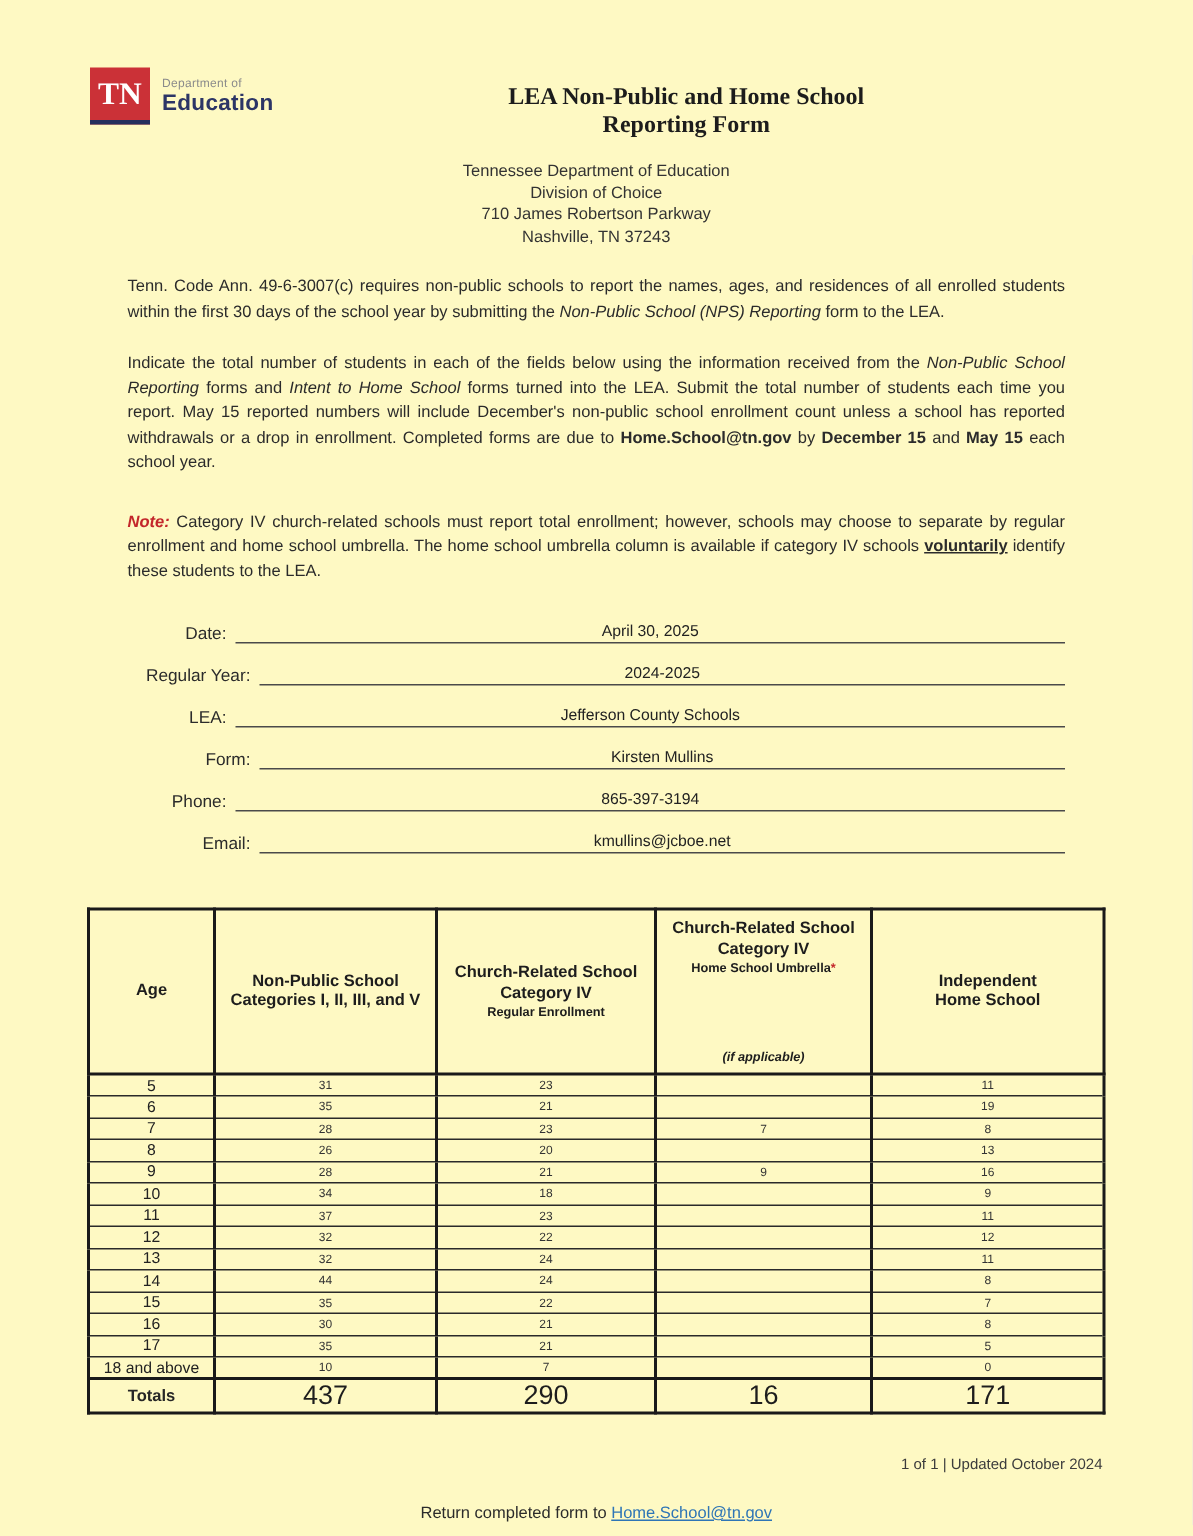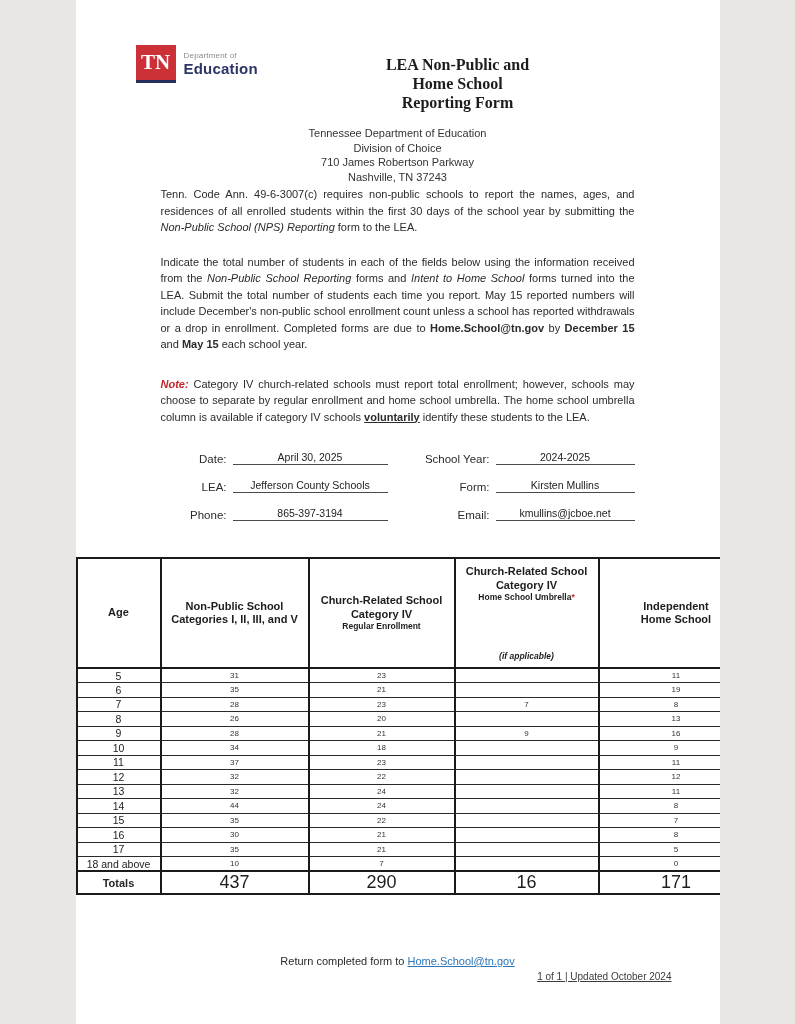--- a/index.html
+++ b/index.html
@@ -1,20 +1,20 @@
 <!DOCTYPE html>
 <html><head>
 <meta charset="utf-8">
 <style>
   * { margin:0; padding:0; box-sizing:border-box; }
   html,body { background:#e9e7e4; }
   body { font-family:"Liberation Sans", sans-serif; color:#262626; }
   .page {
-    position:relative; width:644px; height:1024px; margin:0 auto;
-    background:#ffffff; overflow:hidden;
+    position:relative; width:795px; height:1024px; margin:0 auto;
+    background:#fef9c3; overflow:hidden;
   }
 
   
   .header-row { display:flex; padding:45px 60px 0 60px; }
   .logo { display:flex; align-items:flex-start; width:230px; }
   .logo-square {
     width:40px; height:38px; background:#cb3137; color:#ffffff;
     font-family:"Liberation Serif", serif; font-weight:bold; font-size:21px;
     display:flex; align-items:center; justify-content:center;
     border-bottom:3px solid #252f5e;
@@ -27,30 +27,30 @@
     font-family:"Liberation Serif", serif; font-weight:bold;
     font-size:16px; line-height:19px; color:#1c1c1c; padding-top:10px;
   }
 
   .address-block { text-align:center; margin-top:14px; font-size:11px; line-height:14.5px; color:#333; }
 
   
   .para {
     margin:0 85px; text-align:justify; font-size:11px; line-height:16.5px; color:#2b2b2b;
   }
-  .para.p1 { margin-top:2px; }
+  .para.p1 { margin-top:18px; }
   .para.p2 { margin-top:18px; }
   .para.note { margin-top:23px; }
   .seg-italic { font-style:italic; }
   .seg-bold { font-weight:bold; }
   .seg-bold-underline { font-weight:bold; text-decoration:underline; }
   .seg-red-bold-italic { color:#c3272b; font-weight:bold; font-style:italic; }
 
   
-  .fields { margin:26px 85px 0 85px; display:grid; grid-template-columns:1fr 1fr; grid-column-gap:20px; grid-row-gap:14px; }
+  .fields { margin:26px 85px 0 85px; display:grid; grid-template-columns:1fr; grid-column-gap:20px; grid-row-gap:14px; }
   .field { display:flex; align-items:flex-end; font-size:11.5px; }
   .field-label { width:72px; text-align:right; padding-right:6px; color:#2b2b2b; }
   .field-right .field-label { width:88px; }
   .field-line {
     flex:1; border-bottom:1px solid #4a4a4a; text-align:center;
     font-size:10.5px; padding-bottom:1px; color:#222; white-space:nowrap;
   }
 
   
   .report-table {
@@ -76,21 +76,21 @@
   .age-cell { font-size:10.5px; color:#222; }
   .num-cell { font-size:8px; color:#333; }
   .totals-row td { border-top:2px solid #1a1a1a; border-bottom:2px solid #1a1a1a; height:20px; }
   .totals-label { font-weight:bold; font-size:11px; }
   .totals-value { font-size:18px; color:#1d1d1d; }
 
   
   .return-line { text-align:center; margin-top:60px; font-size:11px; color:#2b2b2b; }
   .return-link { color:#2e75b6; text-decoration:underline; cursor:pointer; }
   .page-footer {
-    position:absolute; right:48px; bottom:42px; font-size:10px; color:#3c3c3c;text-decoration:underline;
+    position:absolute; right:60px; bottom:42px; font-size:10px; color:#3c3c3c;
   }
 </style>
 </head>
 <body>
 
 <div class="page">
 
   <div class="header-row">
     <div class="logo">
       <div class="logo-square">TN</div>
@@ -115,21 +115,21 @@
   <p class="para p1"><span>Tenn. Code Ann. 49-6-3007(c) requires non-public schools to report the names, ages, and residences of all enrolled students within the first 30 days of the school year by submitting the </span><span class="seg-italic">Non-Public School (NPS) Reporting</span><span> form to the LEA.</span></p>
   <p class="para p2"><span>Indicate the total number of students in each of the fields below using the information received from the </span><span class="seg-italic">Non-Public School Reporting</span><span> forms and </span><span class="seg-italic">Intent to Home School</span><span> forms turned into the LEA. Submit the total number of students each time you report. May 15 reported numbers will include December's non-public school enrollment count unless a school has reported withdrawals or a drop in enrollment. Completed forms are due to </span><span class="seg-bold">Home.School@tn.gov</span><span> by </span><span class="seg-bold">December 15</span><span> and </span><span class="seg-bold">May 15</span><span> each school year.</span></p>
   <p class="para note"><span class="seg-red-bold-italic">Note:</span><span> Category IV church-related schools must report total enrollment; however, schools may choose to separate by regular enrollment and home school umbrella. The home school umbrella column is available if category IV schools </span><span class="seg-bold-underline">voluntarily</span><span> identify these students to the LEA.</span></p>
 
   <div class="fields">
     <div class="field">
       <span class="field-label">Date:</span>
       <span class="field-line">April 30, 2025</span>
     </div>
     <div class="field field-right">
-      <span class="field-label">School Year:</span>
+      <span class="field-label">Regular Year:</span>
       <span class="field-line">2024-2025</span>
     </div>
     <div class="field">
       <span class="field-label">LEA:</span>
       <span class="field-line">Jefferson County Schools</span>
     </div>
     <div class="field field-right">
       <span class="field-label">Form:</span>
       <span class="field-line">Kirsten Mullins</span>
     </div>

